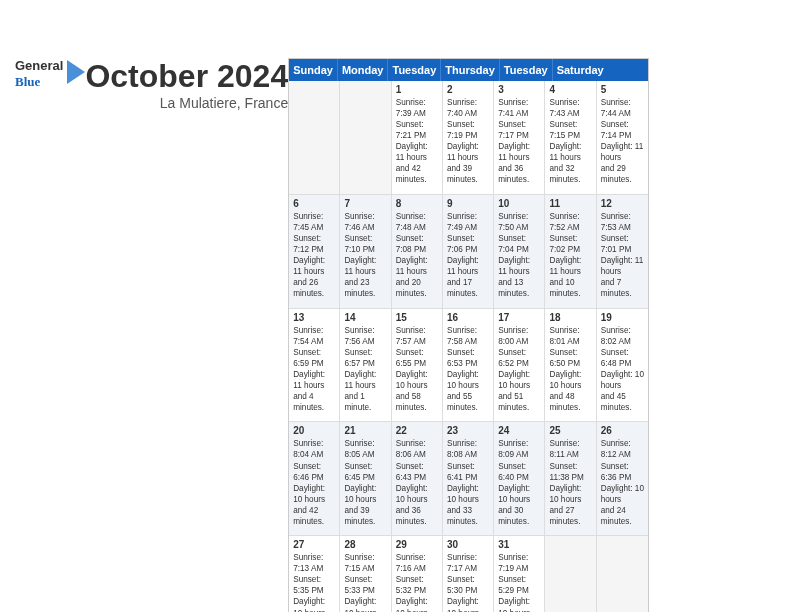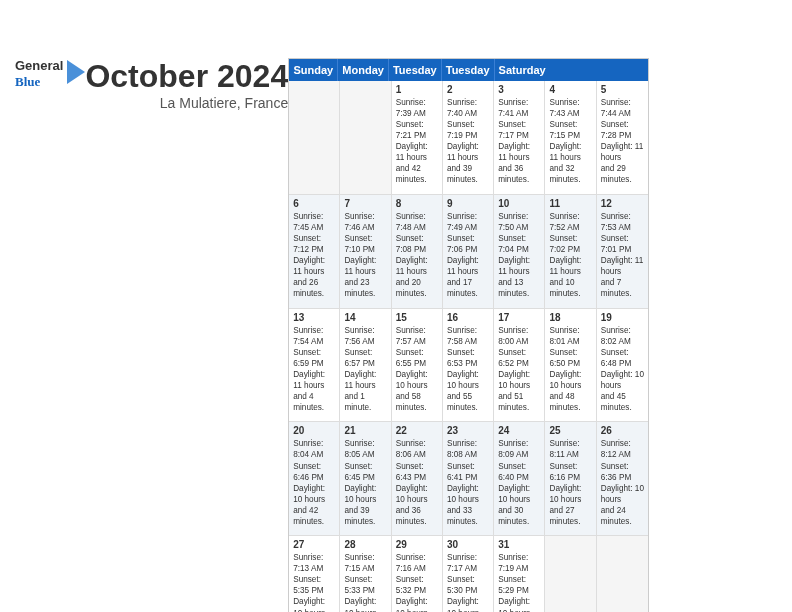--- a/index.html
+++ b/index.html
@@ -131,20 +131,21 @@
       <h1>October 2024</h1>
       <h2>La Mulatiere, France</h2>
     </div>
   </div>
 
   <div class="calendar">
     <div class="cal-header" id="cal-header">
         <div class="cal-header-cell">Sunday</div>
         <div class="cal-header-cell">Monday</div>
         <div class="cal-header-cell">Tuesday</div>
+        <div class="cal-header-cell">Thursday</div>
         <div class="cal-header-cell">Tuesday</div>
         <div class="cal-header-cell">Saturday</div>
       </div>
     <div class="cal-body" id="cal-body">
         <div class="cal-row">
           <div class="cal-cell empty"></div>
           <div class="cal-cell empty"></div>
           <div class="cal-cell">
             <span class="day-num">1</span>
             <span class="cell-line">Sunrise: 7:39 AM</span>
@@ -169,21 +170,21 @@
           <div class="cal-cell">
             <span class="day-num">4</span>
             <span class="cell-line">Sunrise: 7:43 AM</span>
             <span class="cell-line">Sunset: 7:15 PM</span>
             <span class="cell-line">Daylight: 11 hours</span>
             <span class="cell-line">and 32 minutes.</span>
           </div>
           <div class="cal-cell">
             <span class="day-num">5</span>
             <span class="cell-line">Sunrise: 7:44 AM</span>
-            <span class="cell-line">Sunset: 7:28 PM</span>
+            <span class="cell-line">Sunset: 7:14 PM</span>
             <span class="cell-line">Daylight: 11 hours</span>
             <span class="cell-line">and 29 minutes.</span>
           </div>
         </div>
         <div class="cal-row">
           <div class="cal-cell alt-row">
             <span class="day-num">6</span>
             <span class="cell-line">Sunrise: 7:45 AM</span>
             <span class="cell-line">Sunset: 7:12 PM</span>
             <span class="cell-line">Daylight: 11 hours</span>
@@ -315,21 +316,21 @@
           <div class="cal-cell alt-row">
             <span class="day-num">24</span>
             <span class="cell-line">Sunrise: 8:09 AM</span>
             <span class="cell-line">Sunset: 6:40 PM</span>
             <span class="cell-line">Daylight: 10 hours</span>
             <span class="cell-line">and 30 minutes.</span>
           </div>
           <div class="cal-cell alt-row">
             <span class="day-num">25</span>
             <span class="cell-line">Sunrise: 8:11 AM</span>
-            <span class="cell-line">Sunset: 6:16 PM</span>
+            <span class="cell-line">Sunset: 11:38 PM</span>
             <span class="cell-line">Daylight: 10 hours</span>
             <span class="cell-line">and 27 minutes.</span>
           </div>
           <div class="cal-cell alt-row">
             <span class="day-num">26</span>
             <span class="cell-line">Sunrise: 8:12 AM</span>
             <span class="cell-line">Sunset: 6:36 PM</span>
             <span class="cell-line">Daylight: 10 hours</span>
             <span class="cell-line">and 24 minutes.</span>
           </div>

